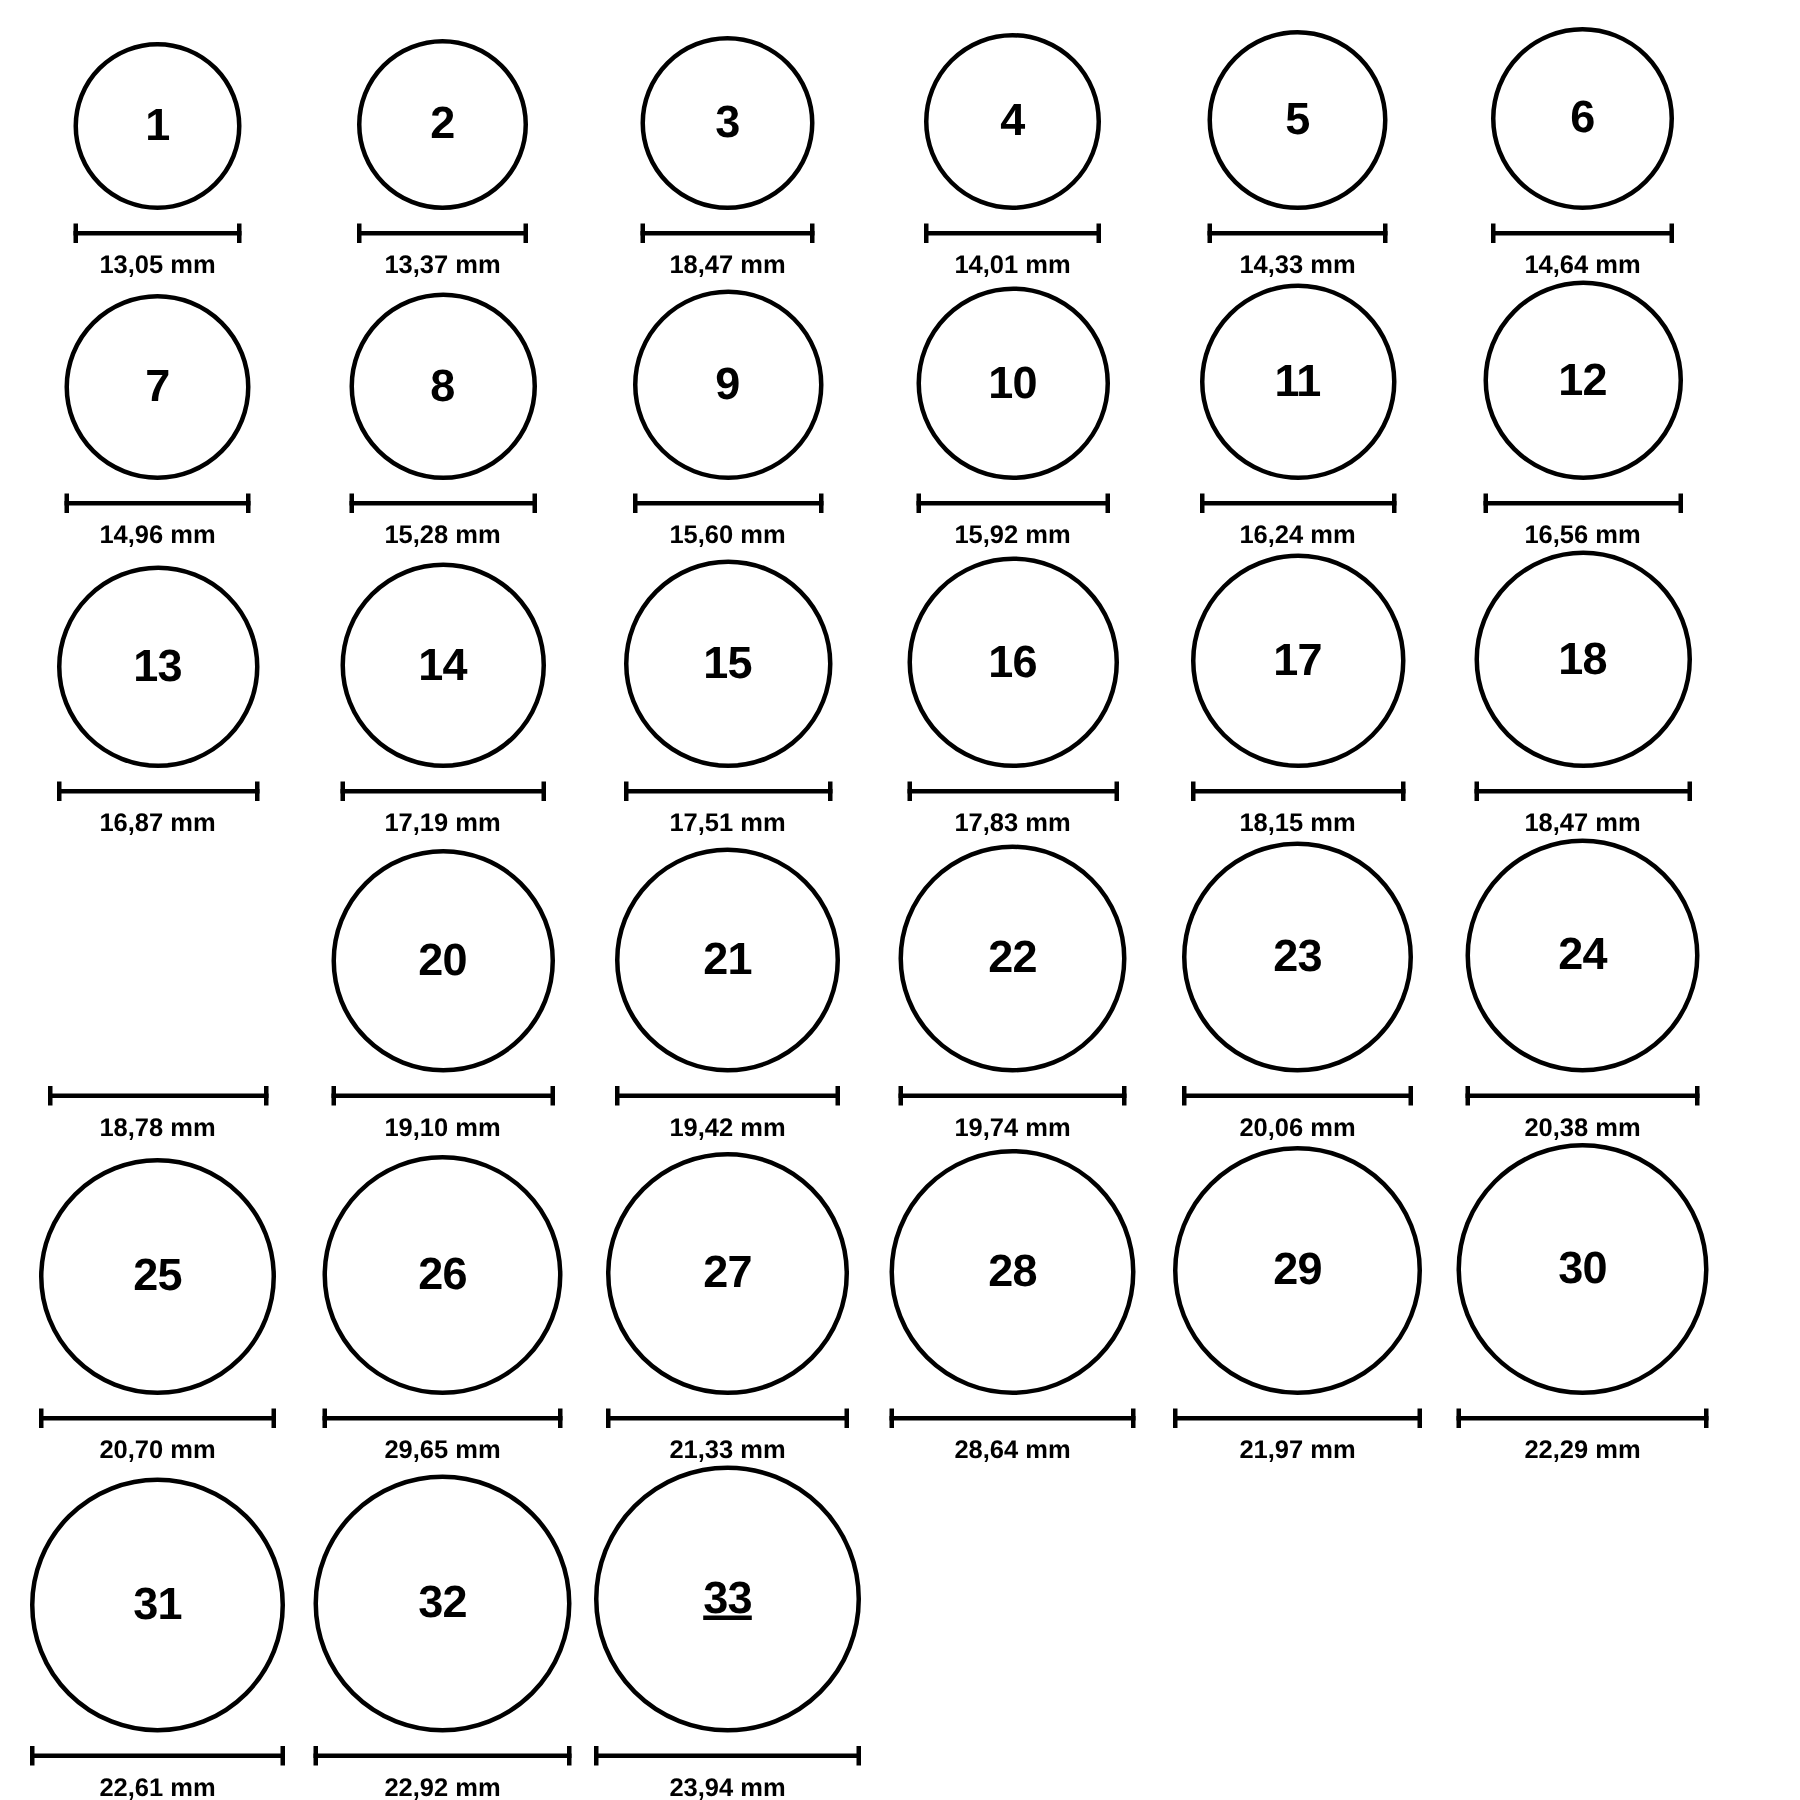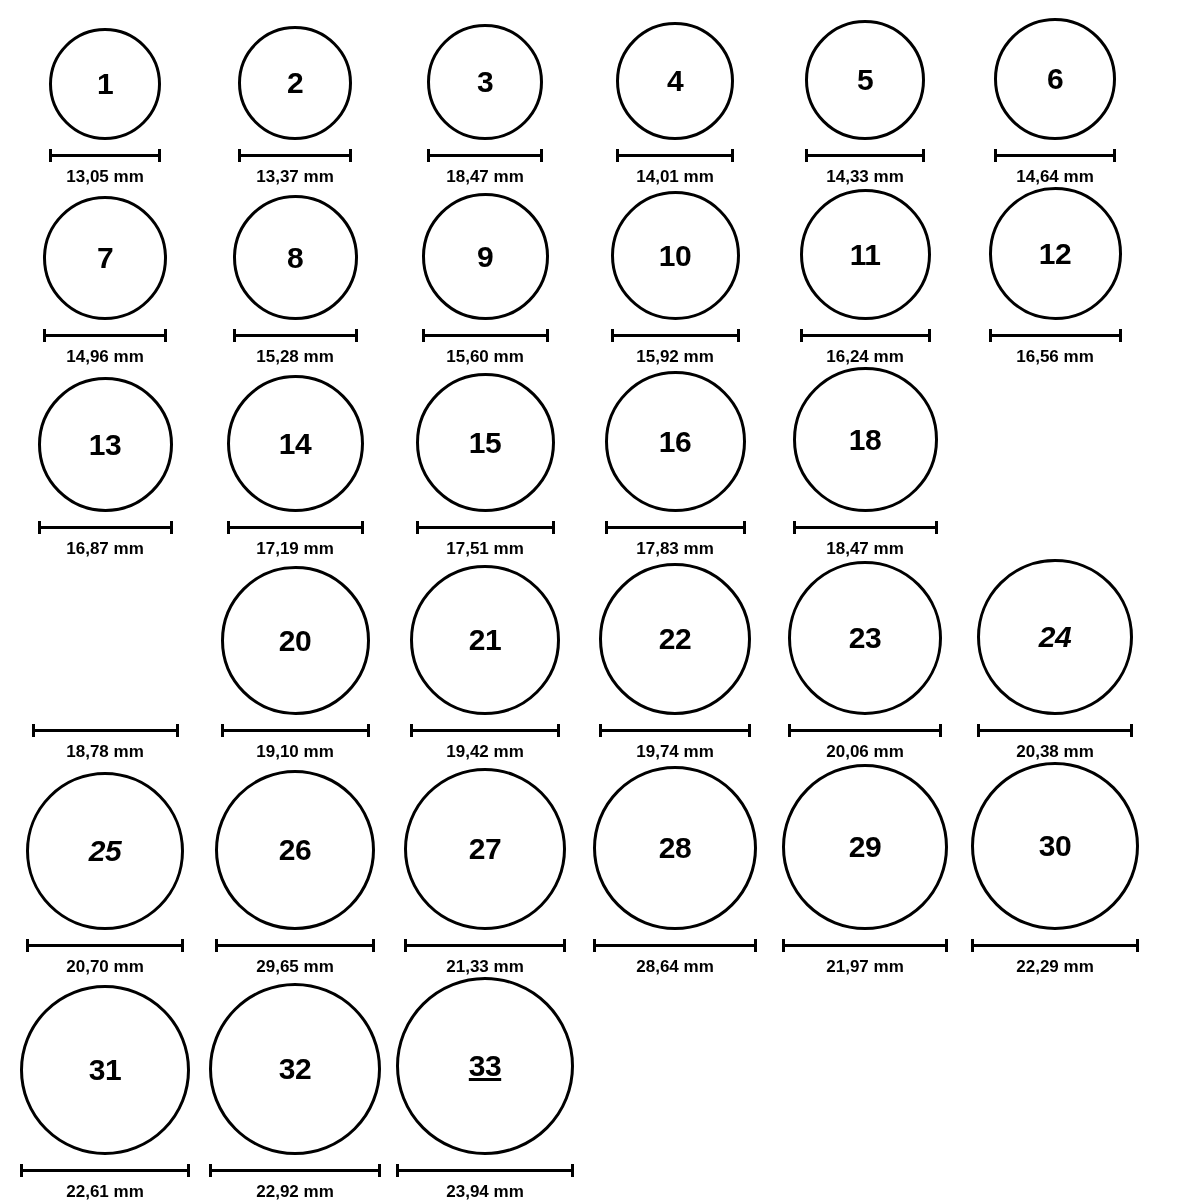--- a/index.html
+++ b/index.html
@@ -297,20 +297,33 @@
             </div>
           </div>
           <div class="measure" style="width: 141px;">
             <div class="bar"></div>
             <div class="cap left"></div>
             <div class="cap right"></div>
           </div>
           <div class="mm">17,83 mm</div>
         </div>
         <div class="cell">
+          <div class="ring-wrap" style="height: 143px;">
+            <div class="ring" style="width: 143px; height: 143px;">
+              <span class="ring-num">17</span>
+            </div>
+          </div>
+          <div class="measure" style="width: 143px;">
+            <div class="bar"></div>
+            <div class="cap left"></div>
+            <div class="cap right"></div>
+          </div>
+          <div class="mm">18,15 mm</div>
+        </div>
+        <div class="cell">
           <div class="ring-wrap" style="height: 145px;">
             <div class="ring" style="width: 145px; height: 145px;">
               <span class="ring-num">18</span>
             </div>
           </div>
           <div class="measure" style="width: 145px;">
             <div class="bar"></div>
             <div class="cap left"></div>
             <div class="cap right"></div>
           </div>
@@ -372,36 +385,36 @@
             </div>
           </div>
           <div class="measure" style="width: 154px;">
             <div class="bar"></div>
             <div class="cap left"></div>
             <div class="cap right"></div>
           </div>
           <div class="mm">20,06 mm</div>
         </div>
         <div class="cell">
-          <div class="ring-wrap" style="height: 156px; font-style: italic;">
+          <div class="ring-wrap" style="height: 156px;">
             <div class="ring" style="width: 156px; height: 156px;">
               <span class="ring-num">24</span>
             </div>
           </div>
           <div class="measure" style="width: 156px;">
             <div class="bar"></div>
             <div class="cap left"></div>
             <div class="cap right"></div>
           </div>
           <div class="mm">20,38 mm</div>
         </div>
       </div>
       <div class="row">
         <div class="cell">
-          <div class="ring-wrap" style="height: 158px; font-style: italic;">
+          <div class="ring-wrap" style="height: 158px;">
             <div class="ring" style="width: 158px; height: 158px;">
               <span class="ring-num">25</span>
             </div>
           </div>
           <div class="measure" style="width: 158px;">
             <div class="bar"></div>
             <div class="cap left"></div>
             <div class="cap right"></div>
           </div>
           <div class="mm">20,70 mm</div>

